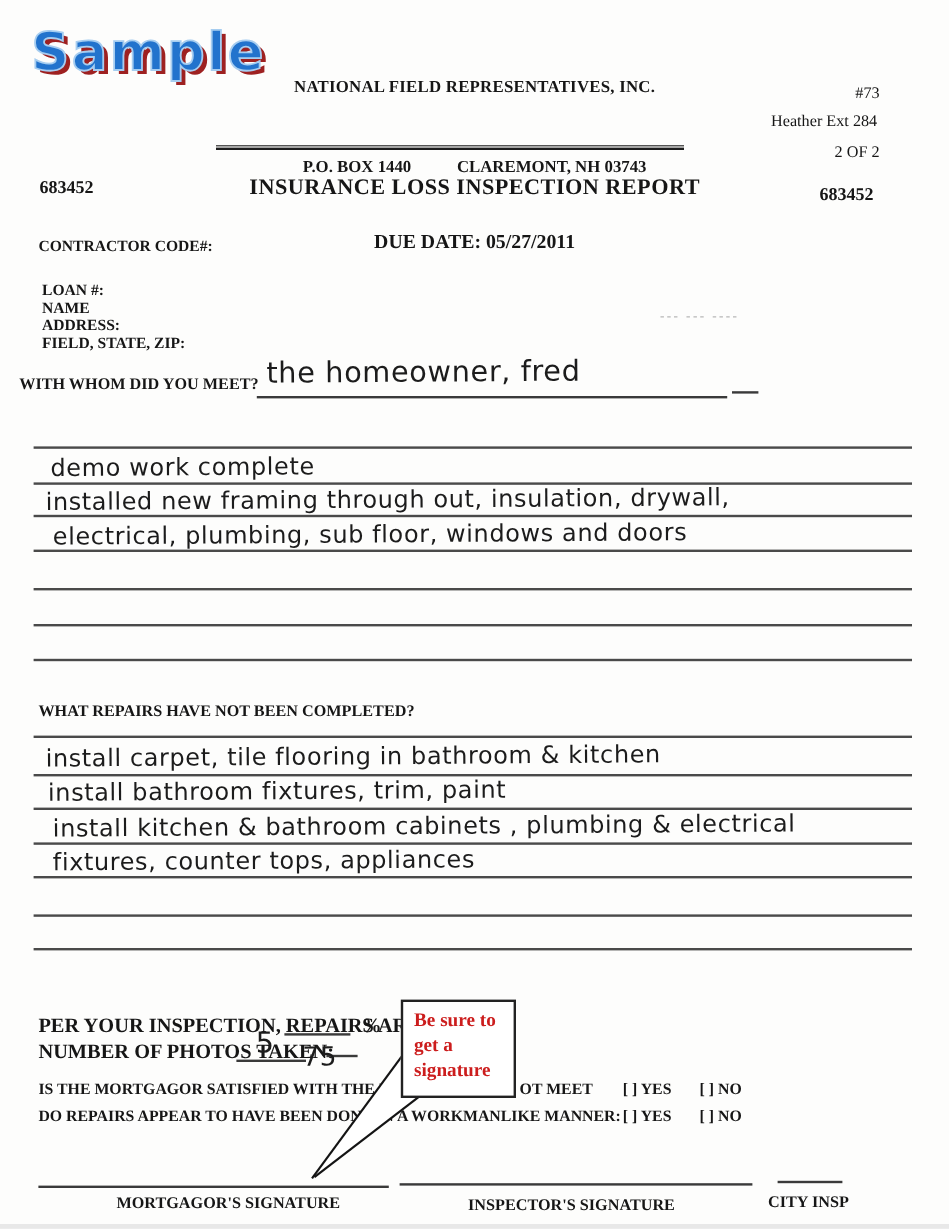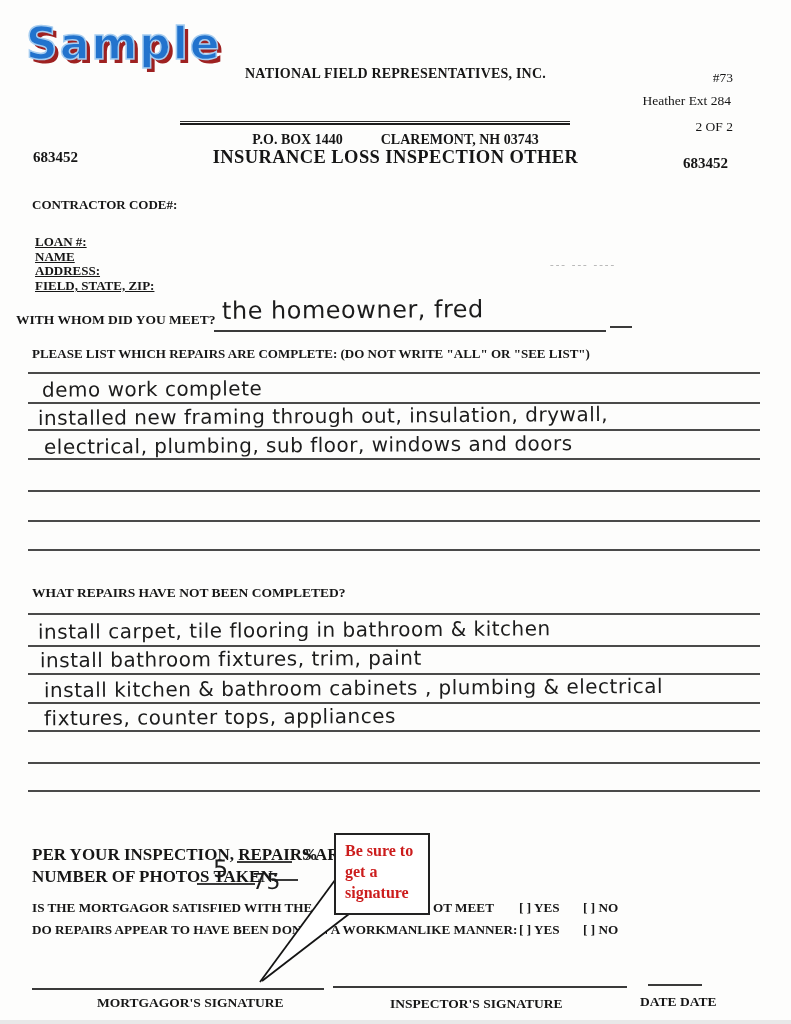--- a/index.html
+++ b/index.html
@@ -44,21 +44,21 @@
   }
 
   .case-left  { left: 33px;  top: 149px; font-weight: 700; font-size: 15px; }
   .case-right { left: 683px; top: 155px; font-weight: 700; font-size: 15px; }
   .doc-title  { left: 0; right: 0; top: 147px; text-align: center; font-weight: 700; font-size: 18.5px; letter-spacing: .4px; }
 
   .contractor { left: 32px; top: 197px; font-size: 13px; font-weight: 600; }
   .due-date   { left: 0; right: 0; top: 192px; text-align: center; font-weight: 700; font-size: 16.5px; }
 
   .fields { font-size: 13px; font-weight: 600; }
-  .fields-left  { left: 35px;  top: 234px; text-decoration: underline; }
+  .fields-left  { left: 35px;  top: 234px; }
   .fields-left  div { height: 14.7px; }
   .fields-right { left: 455px; top: 244px; }
   .fields-right div { height: 15.5px; }
   .redacted { left: 550px; top: 258px; color: #a9a9a9; font-size: 11px; letter-spacing: 2px; white-space: pre; }
 
   .q-label { font-size: 13px; font-weight: 600; }
   .meet-q      { left: 16px; top: 312px; font-size: 13.5px; }
   .please-list { left: 32px; top: 346px; }
   .not-done-q  { left: 32px; top: 585px; font-size: 13.5px; }
 
@@ -131,39 +131,39 @@
   <div class="abs hdr-center hdr-company">NATIONAL FIELD REPRESENTATIVES, INC.</div>
   <div class="abs hdr-center hdr-addr">
     <span>P.O. BOX 1440</span><span class="gap"></span><span>CLAREMONT, NH 03743</span>
   </div>
   <div class="abs hdr-right ref-num">#73</div>
   <div class="abs hdr-right contact">Heather Ext 284</div>
   <div class="abs hdr-right page-ind">2 OF 2</div>
   <div class="abs hdr-rule"></div>
 
   <div class="abs case-left">683452</div>
-  <div class="abs doc-title">INSURANCE LOSS INSPECTION OTHER</div>
+  <div class="abs doc-title">INSURANCE LOSS INSPECTION REPORT</div>
   <div class="abs case-right">683452</div>
 
   <div class="abs contractor">CONTRACTOR CODE#:</div>
+  <div class="abs due-date">DUE DATE: 05/27/2011</div>
 
   <div class="abs fields fields-left">
     <div>LOAN #:</div>
     <div>NAME</div>
     <div>ADDRESS:</div>
     <div>FIELD, STATE, ZIP:</div>
   </div>
   <div class="abs redacted">--- --- ----</div>
 
   <div class="abs q-label meet-q">WITH WHOM DID YOU MEET?</div>
   <div class="abs hw meet-ans">the homeowner, fred</div>
   <div class="abs rule ans-line"></div>
   <div class="abs rule ans-dash"></div>
 
-  <div class="abs q-label please-list">PLEASE LIST WHICH REPAIRS ARE COMPLETE: (DO NOT WRITE "ALL" OR "SEE LIST")</div>
   <div class="abs rule soft sheet-line" style="top:372px"></div>
   <div class="abs rule soft sheet-line" style="top:402px"></div>
   <div class="abs rule soft sheet-line" style="top:429px"></div>
   <div class="abs rule soft sheet-line" style="top:458px"></div>
   <div class="abs rule soft sheet-line" style="top:490px"></div>
   <div class="abs rule soft sheet-line" style="top:520px"></div>
   <div class="abs rule soft sheet-line" style="top:549px"></div>
   <div class="abs hw hw20" style="left:42px;top:377px">demo work complete</div>
   <div class="abs hw hw20" style="left:38px;top:404px">installed new framing through out, insulation, drywall,</div>
   <div class="abs hw hw20" style="left:44px;top:433px">electrical, plumbing, sub floor, windows and doors</div>
@@ -206,15 +206,15 @@
 
   <div class="abs callout">
     <span style="color:#cc1d1d">Be sure to get a signature</span>
   </div>
 
   <div class="abs rule sig-line-1"></div>
   <div class="abs rule sig-line-2"></div>
   <div class="abs rule sig-line-3"></div>
   <div class="abs sig-label sig-l1">MORTGAGOR'S SIGNATURE</div>
   <div class="abs sig-label sig-l2">INSPECTOR'S SIGNATURE</div>
-  <div class="abs sig-label sig-l3">DATE DATE</div>
+  <div class="abs sig-label sig-l3">CITY INSP</div>
 
 </div>
 
 </body></html>

